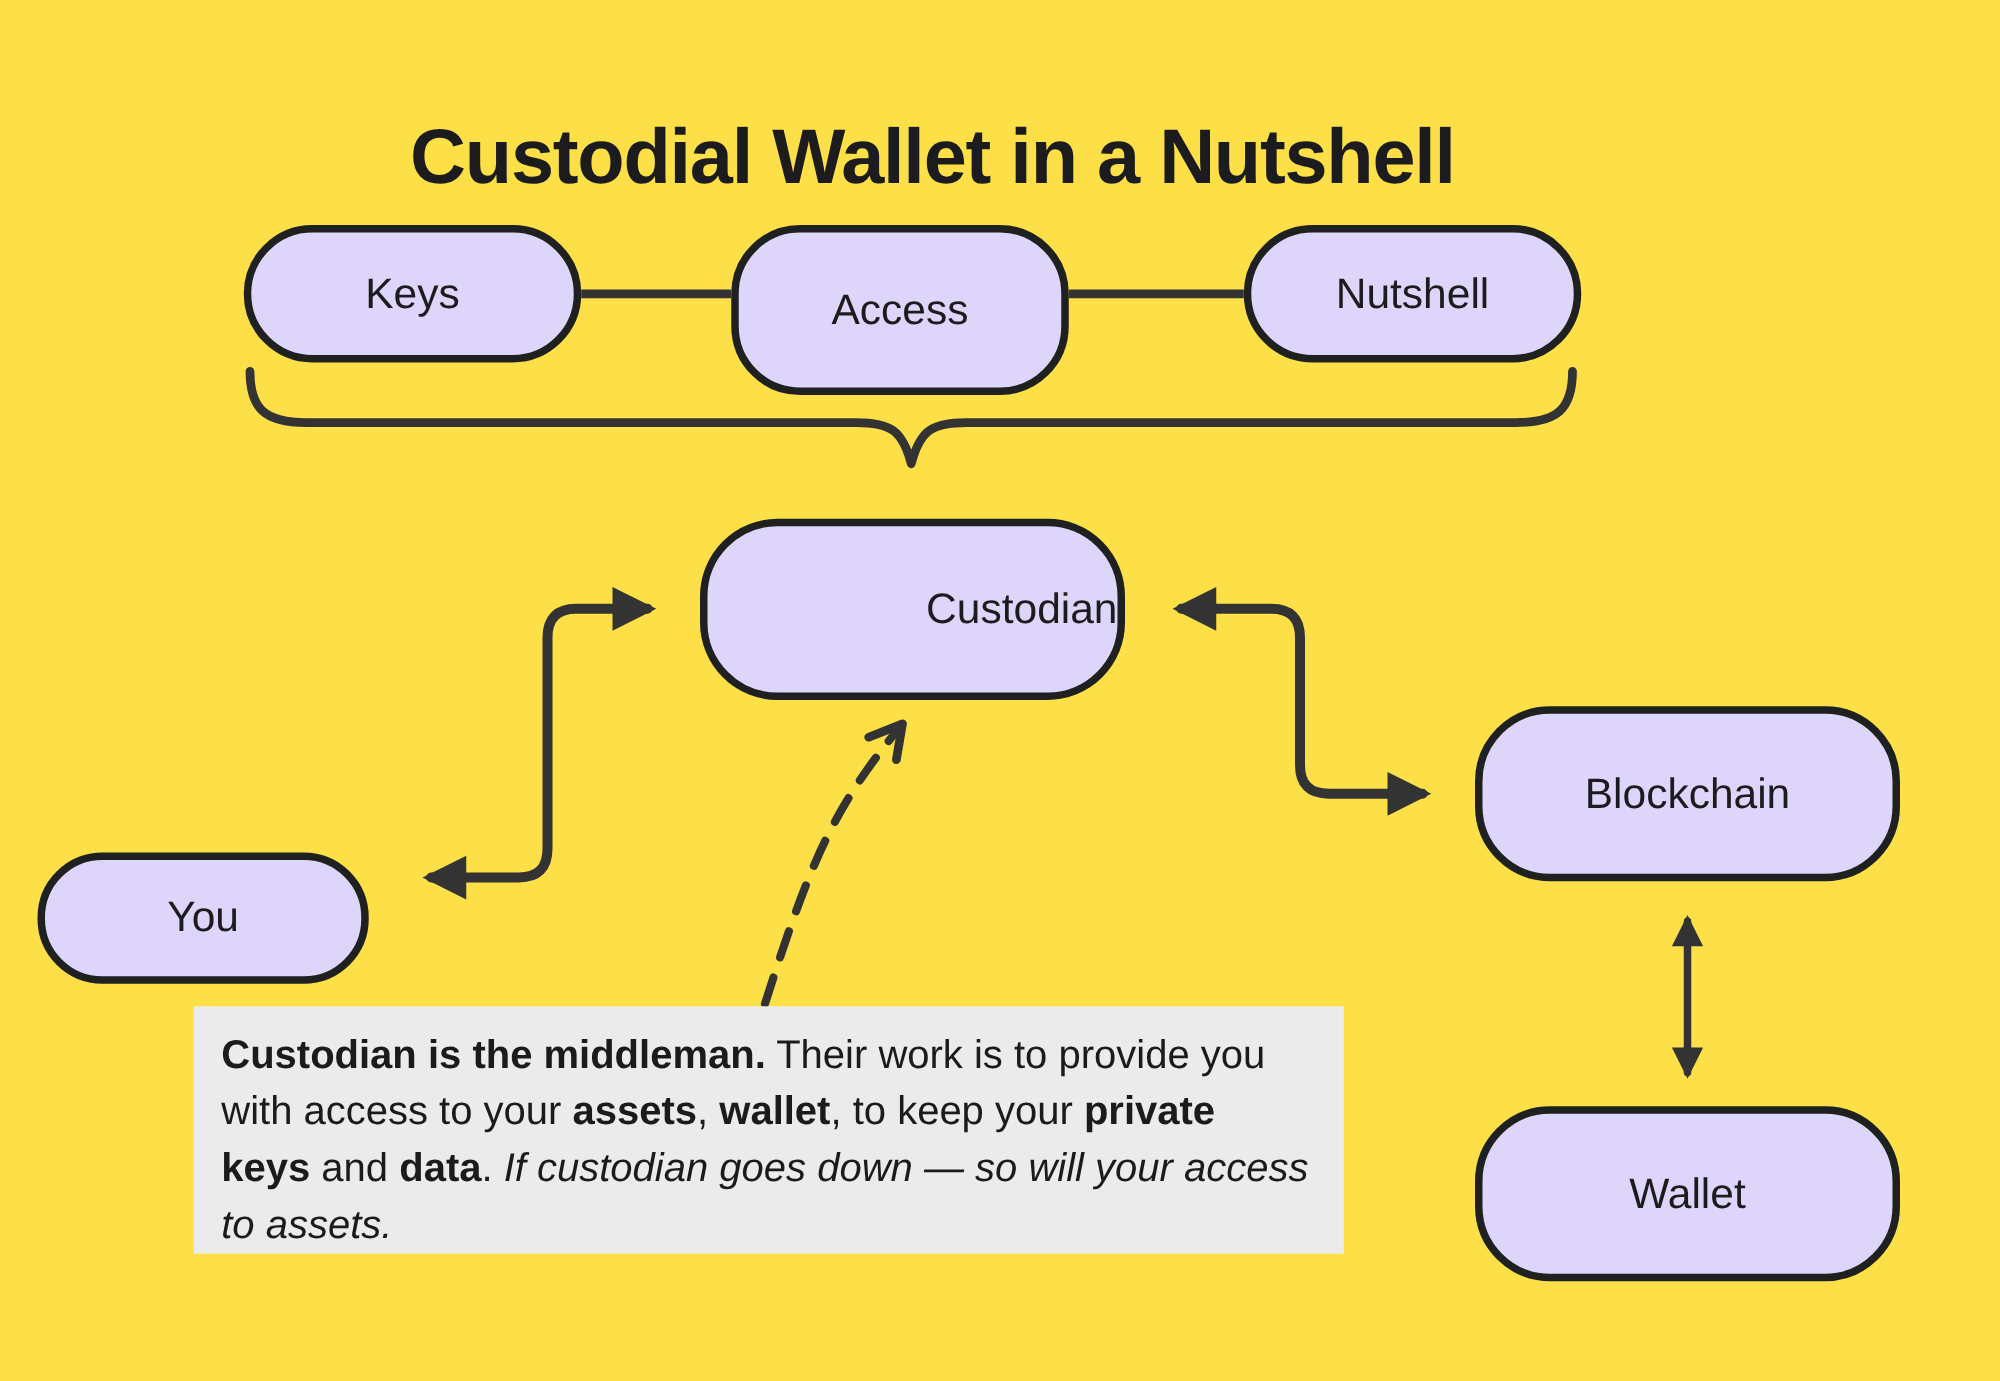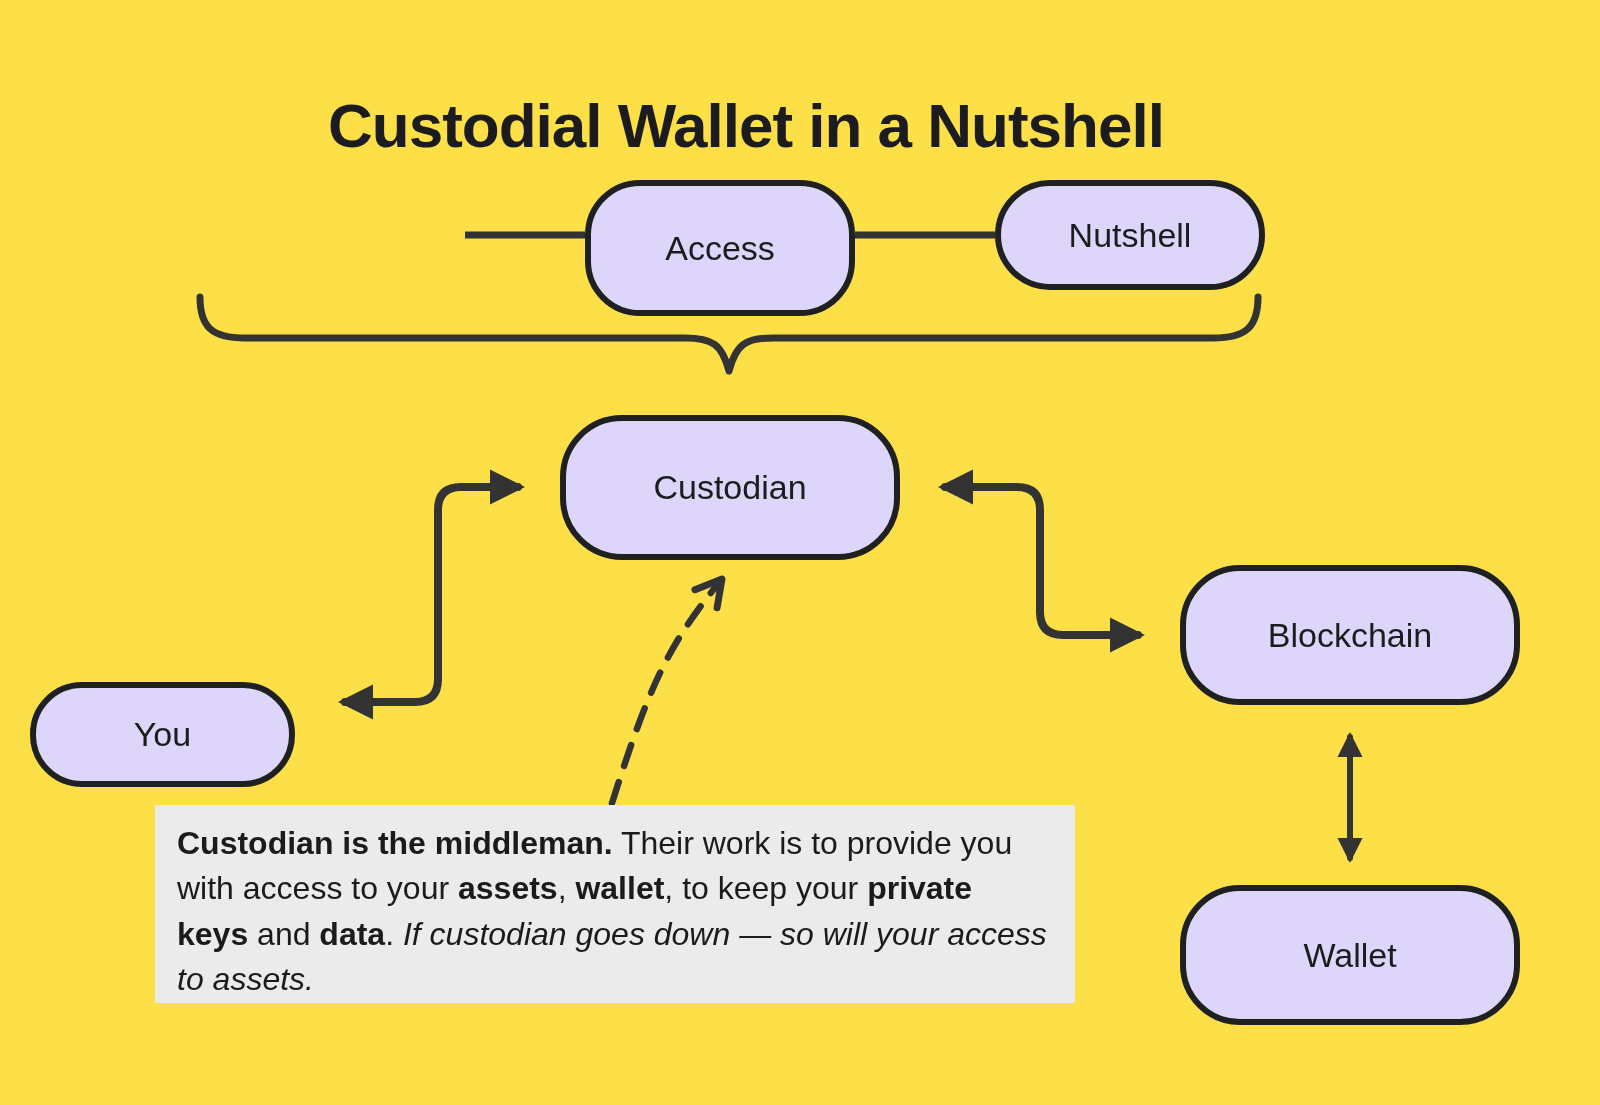--- a/index.html
+++ b/index.html
@@ -44,21 +44,21 @@
     z-index: 2;
     color: #1c1c1e;
   }
   .node span {
     font-size: 34px;
     color: #1c1c1e;
   }
   .node-keys      { left: 195px;  top: 180px; width: 270px; height: 110px; border-radius: 55px; }
   .node-access    { left: 585px;  top: 180px; width: 270px; height: 136px; border-radius: 55px; }
   .node-security  { left: 995px;  top: 180px; width: 270px; height: 110px; border-radius: 55px; }
-  .node-custodian { left: 560px;  top: 415px; width: 340px; height: 145px; border-radius: 62px; }
+  .node-custodian { left: 560px;  top: 415px; width: 340px; height: 145px; border-radius: 62px; justify-content: flex-end; }
   .node-you       { left: 30px;   top: 682px; width: 265px; height: 105px; border-radius: 52px; text-align: right; }
   .node-blockchain{ left: 1180px; top: 565px; width: 340px; height: 140px; border-radius: 60px; }
   .node-wallet    { left: 1180px; top: 885px; width: 340px; height: 140px; border-radius: 60px; }
   .annotation {
     position: absolute;
     left: 155px;
     top: 805px;
     width: 920px;
     box-sizing: border-box;
     background: #ebebeb;
@@ -105,20 +105,23 @@
 
     <path d="M 945 487 L 1017 487 Q 1040 487 1040 510 L 1040 612 Q 1040 635 1063 635 L 1138 635" stroke="#333333" stroke-width="8" fill="none" stroke-linecap="round" stroke-linejoin="round" marker-start="url(#arrowSolid)" marker-end="url(#arrowSolid)"></path>
 
     <path d="M 1350 737 L 1350 858" stroke="#333333" stroke-width="6" fill="none" stroke-linecap="round" marker-start="url(#arrowSolidSmall)" marker-end="url(#arrowSolidSmall)"></path>
 
     <path d="M 612 803 C 648 690, 666 648, 718 584" stroke="#333333" stroke-width="6.5" fill="none" stroke-linecap="round" stroke-dasharray="22 17" marker-end="url(#arrowOpen)"></path>
   </svg>
 
   <h1 class="title">Custodial Wallet in a Nutshell</h1>
 
+  <div class="node node-keys">
+    <span>Keys</span>
+  </div>
   <div class="node node-access">
     <span>Access</span>
   </div>
   <div class="node node-security">
     <span>Nutshell</span>
   </div>
   <div class="node node-custodian">
     <span>Custodian</span>
   </div>
   <div class="node node-you">

